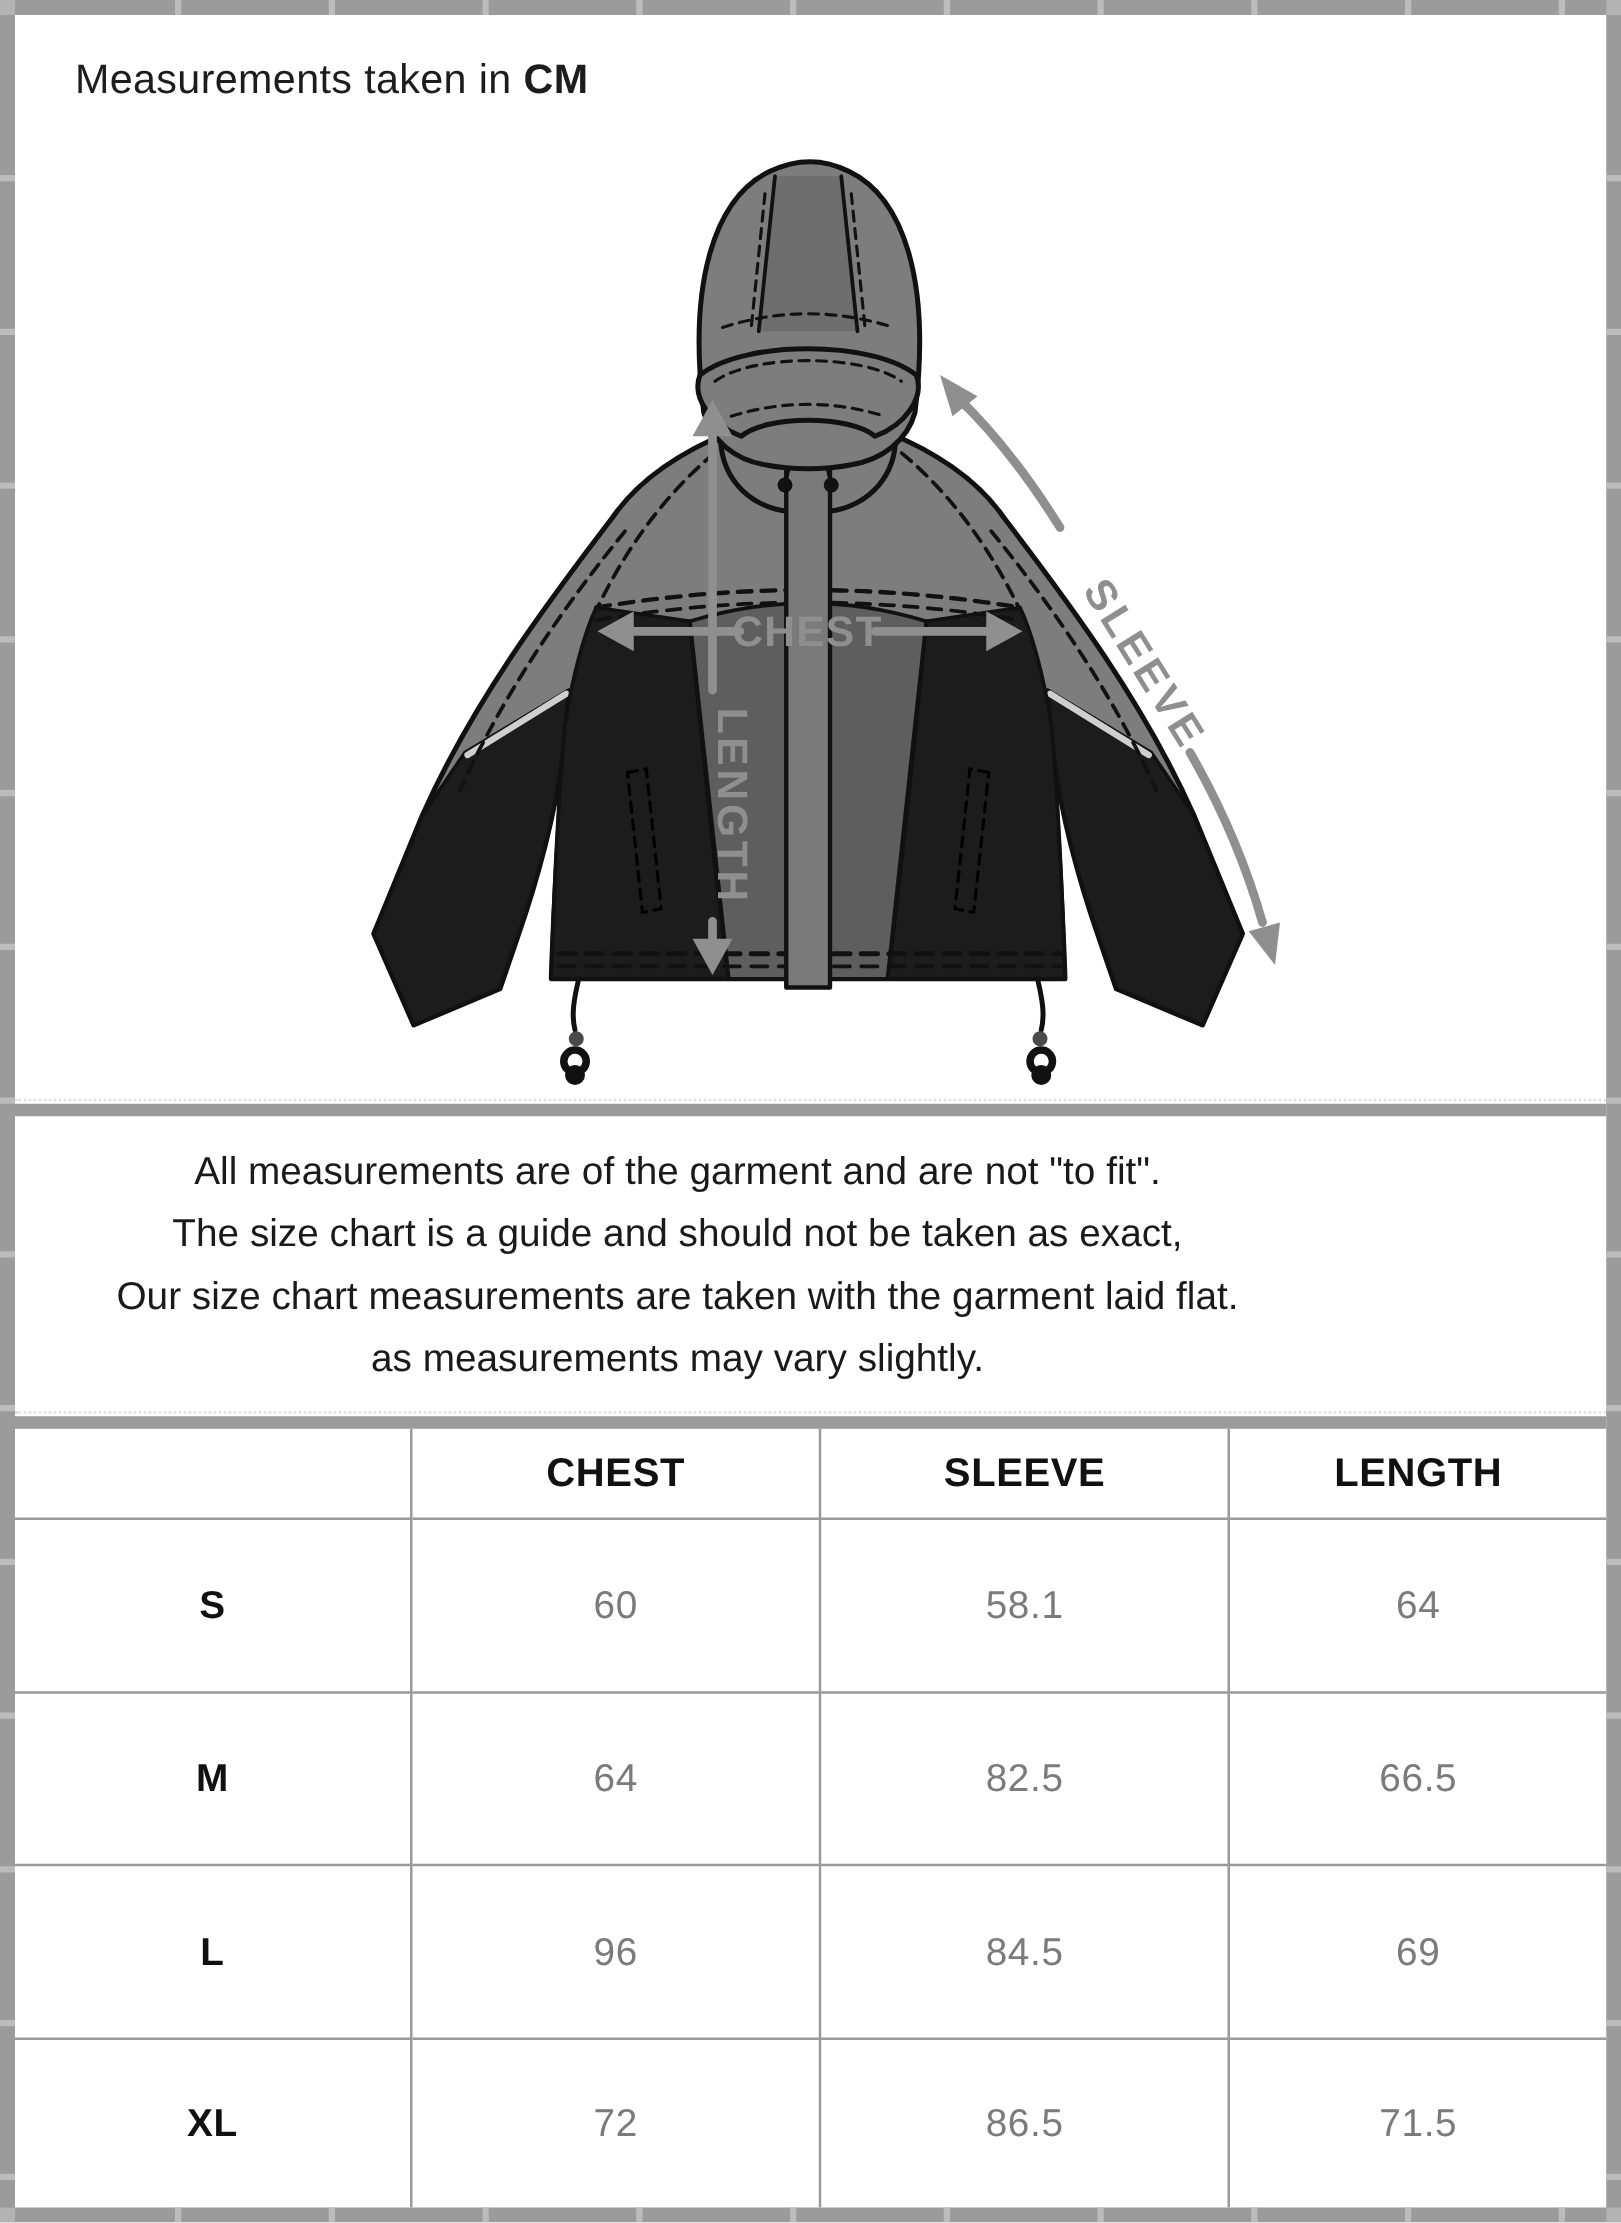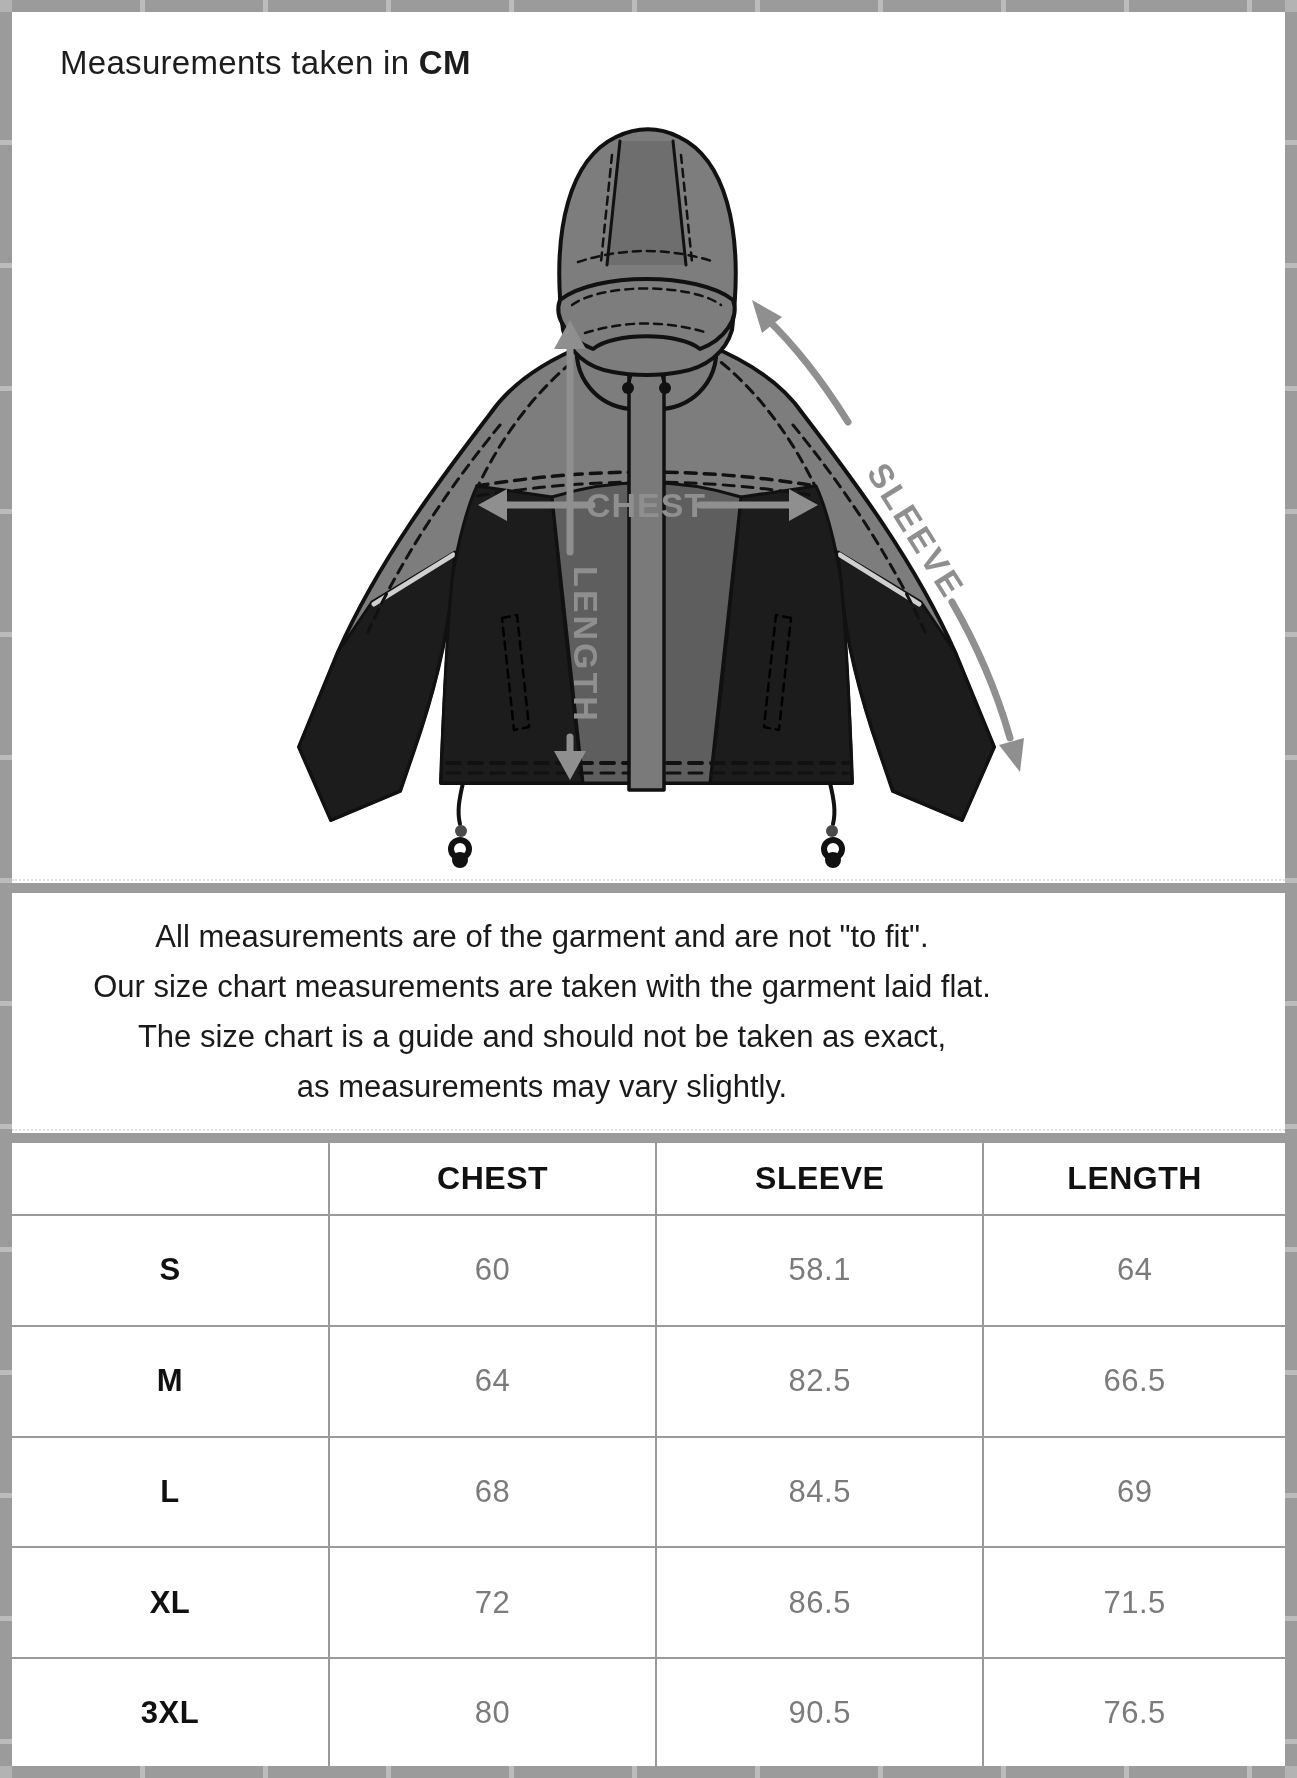--- a/index.html
+++ b/index.html
@@ -159,22 +159,22 @@
     <text transform="translate(574,645) rotate(90)" text-anchor="middle" font-size="34" font-weight="bold" fill="#8f8f8f" letter-spacing="3" stroke="none" font-family="Liberation Sans, sans-serif">LENGTH</text>
     <text transform="translate(906,537) rotate(58)" text-anchor="middle" font-size="34" font-weight="bold" fill="#8f8f8f" letter-spacing="3" stroke="none" font-family="Liberation Sans, sans-serif">SLEEVE</text>
   </g>
 </svg>
 
 <div class="divider d1"></div>
 <div class="divider d2"></div>
 
 <div class="disclaimer">
   <div>All measurements are of the garment and are not "to fit".</div>
+  <div>The size chart is a guide and should not be taken as exact,</div>
   <div>Our size chart measurements are taken with the garment laid flat.</div>
-  <div>The size chart is a guide and should not be taken as exact,</div>
   <div>as measurements may vary slightly.</div>
 </div>
 
 <div class="table-wrap">
   <table class="sizes">
     <colgroup>
       <col style="width:24.9%">
         <col style="width:25.7%">
         <col style="width:25.7%">
         <col style="width:23.7%">
@@ -198,39 +198,33 @@
 
   <tr>
     <td class="size-label">M</td>
     <td class="val">64</td>
     <td class="val">82.5</td>
     <td class="val">66.5</td>
   </tr>
 
   <tr>
     <td class="size-label">L</td>
-    <td class="val">68</td>
+    <td class="val">96</td>
     <td class="val">84.5</td>
     <td class="val">69</td>
   </tr>
 
   <tr>
     <td class="size-label">XL</td>
     <td class="val">72</td>
     <td class="val">86.5</td>
     <td class="val">71.5</td>
   </tr>
 
 
-  <tr>
-    <td class="size-label">3XL</td>
-    <td class="val">80</td>
-    <td class="val">90.5</td>
-    <td class="val">76.5</td>
-  </tr>
 </tbody>
   </table>
 </div>
 
 <div class="frame"></div>
 
 <div class="tick v" style="left: 0px; top: 140px;"></div>
 <div class="tick v" style="left: 1285px; top: 140px;"></div>
 <div class="tick v" style="left: 0px; top: 263px;"></div>
 <div class="tick v" style="left: 1285px; top: 263px;"></div>

